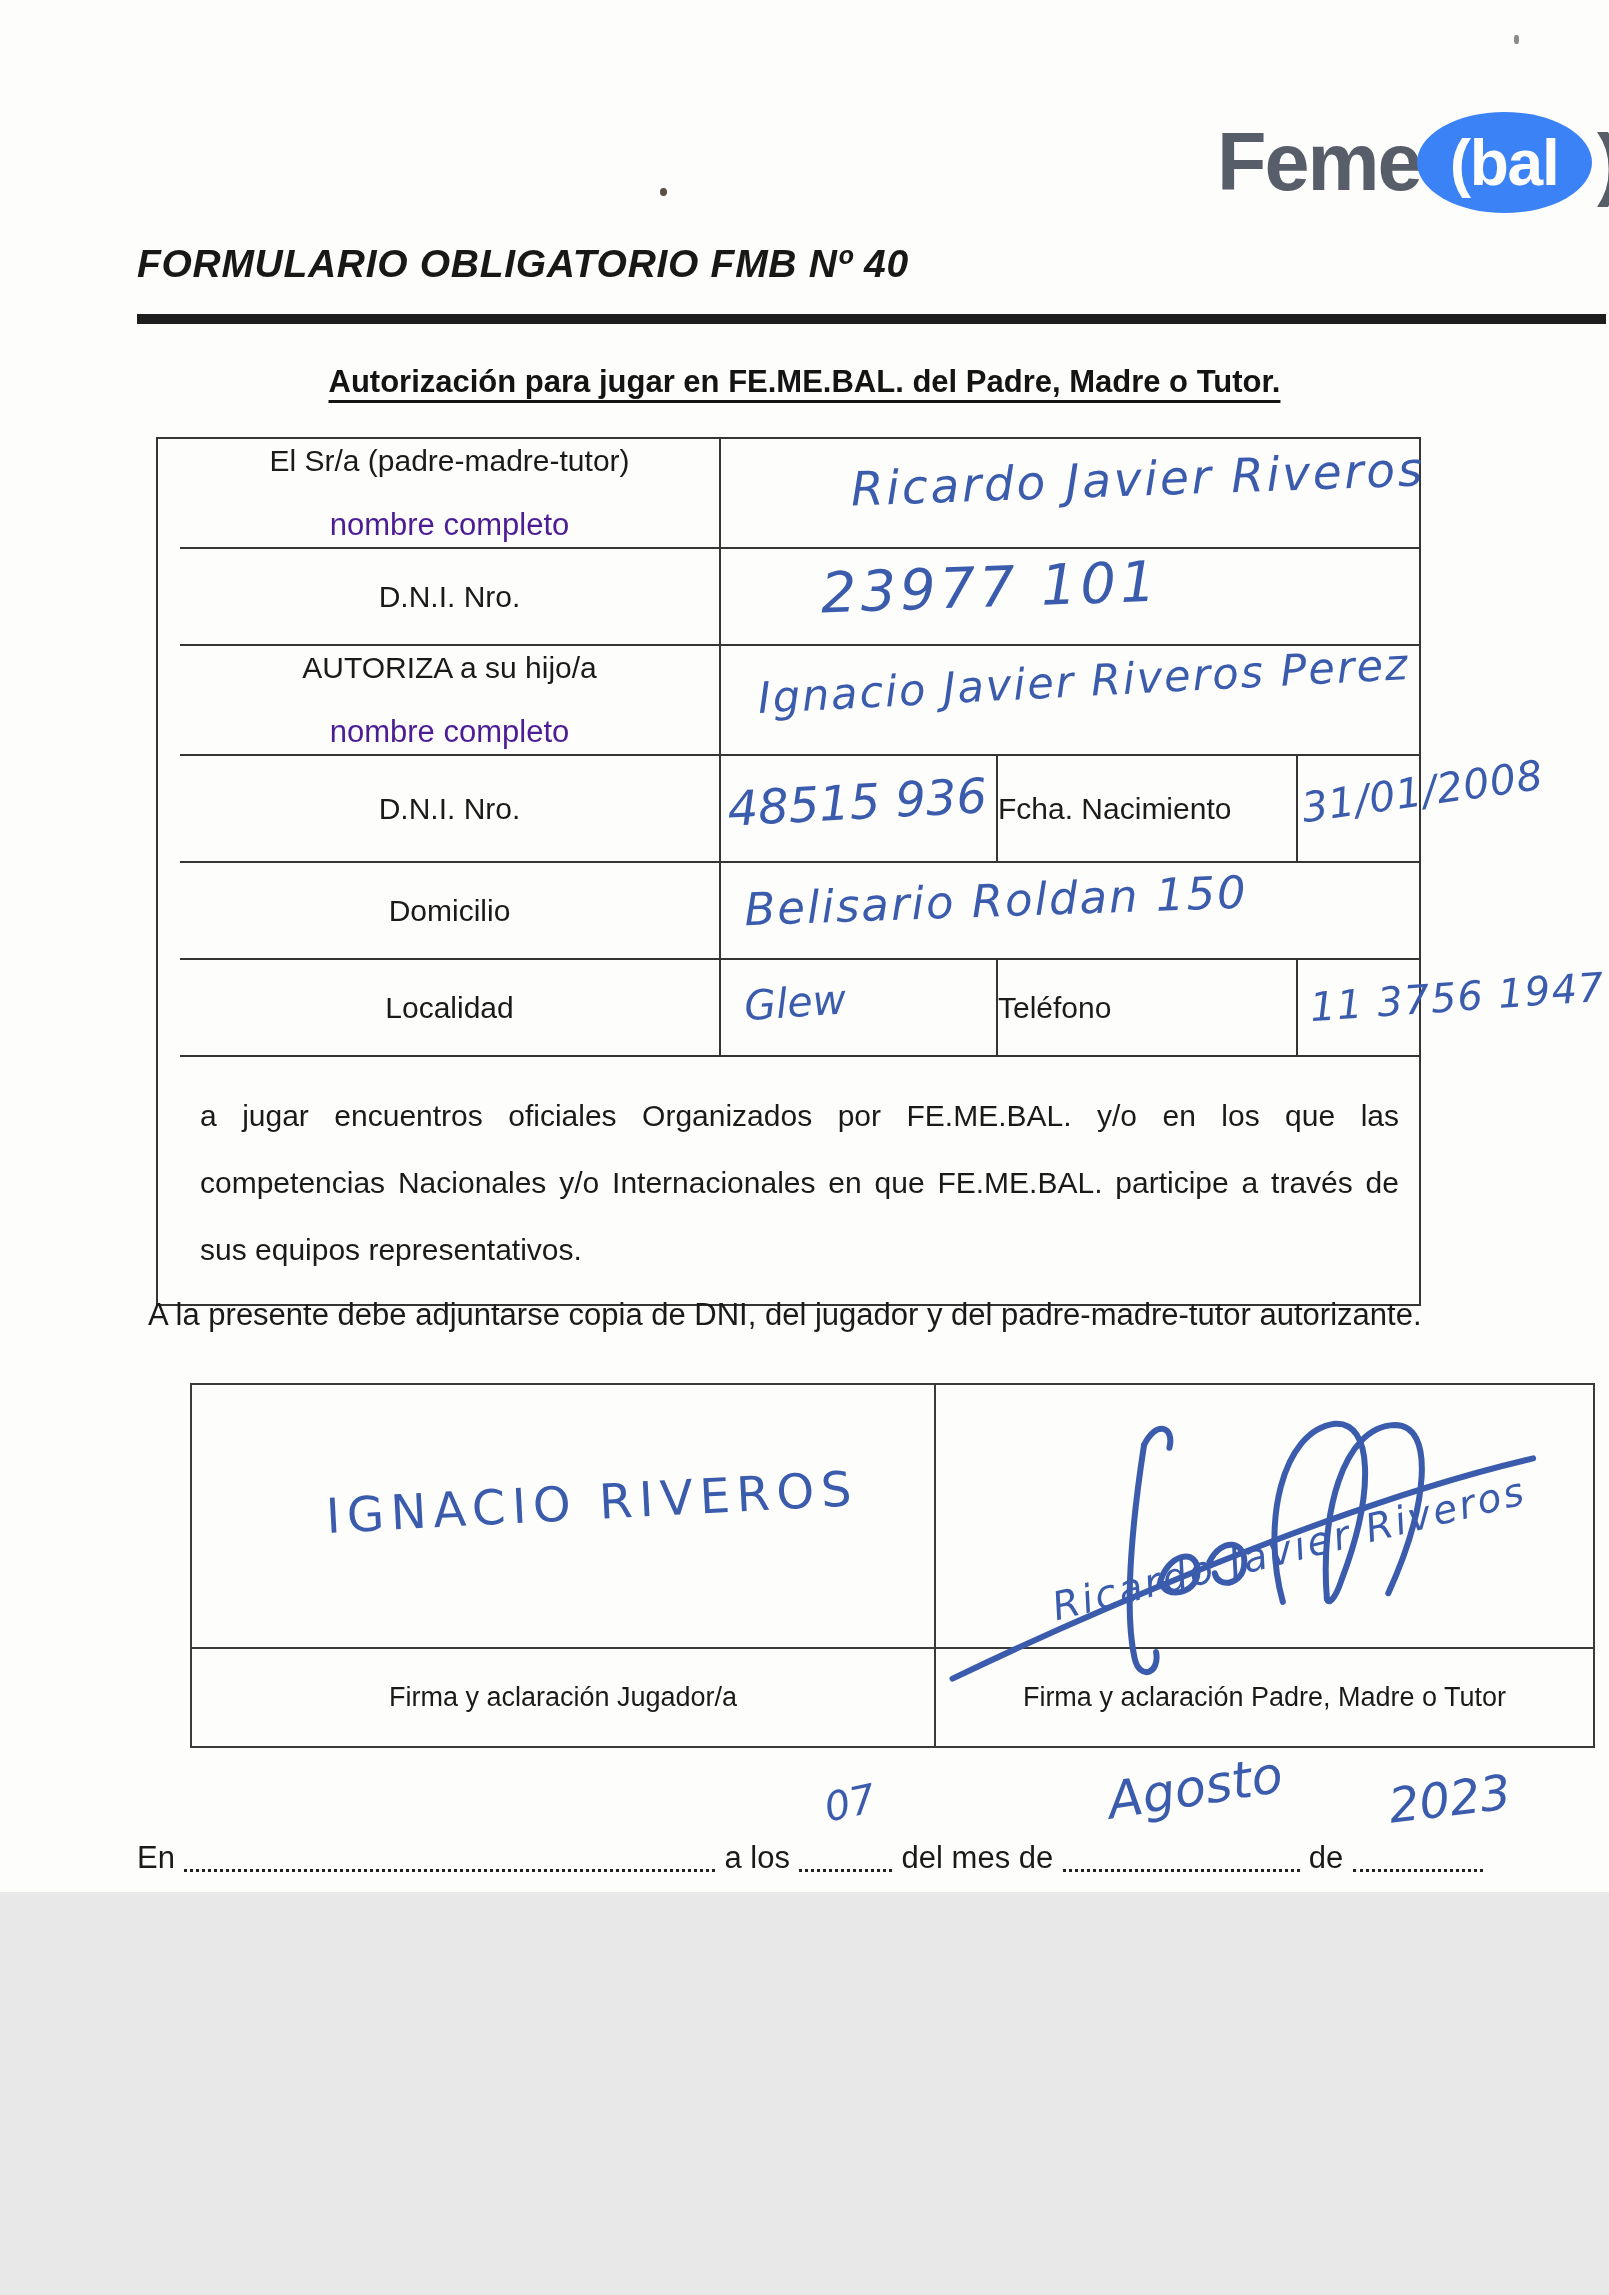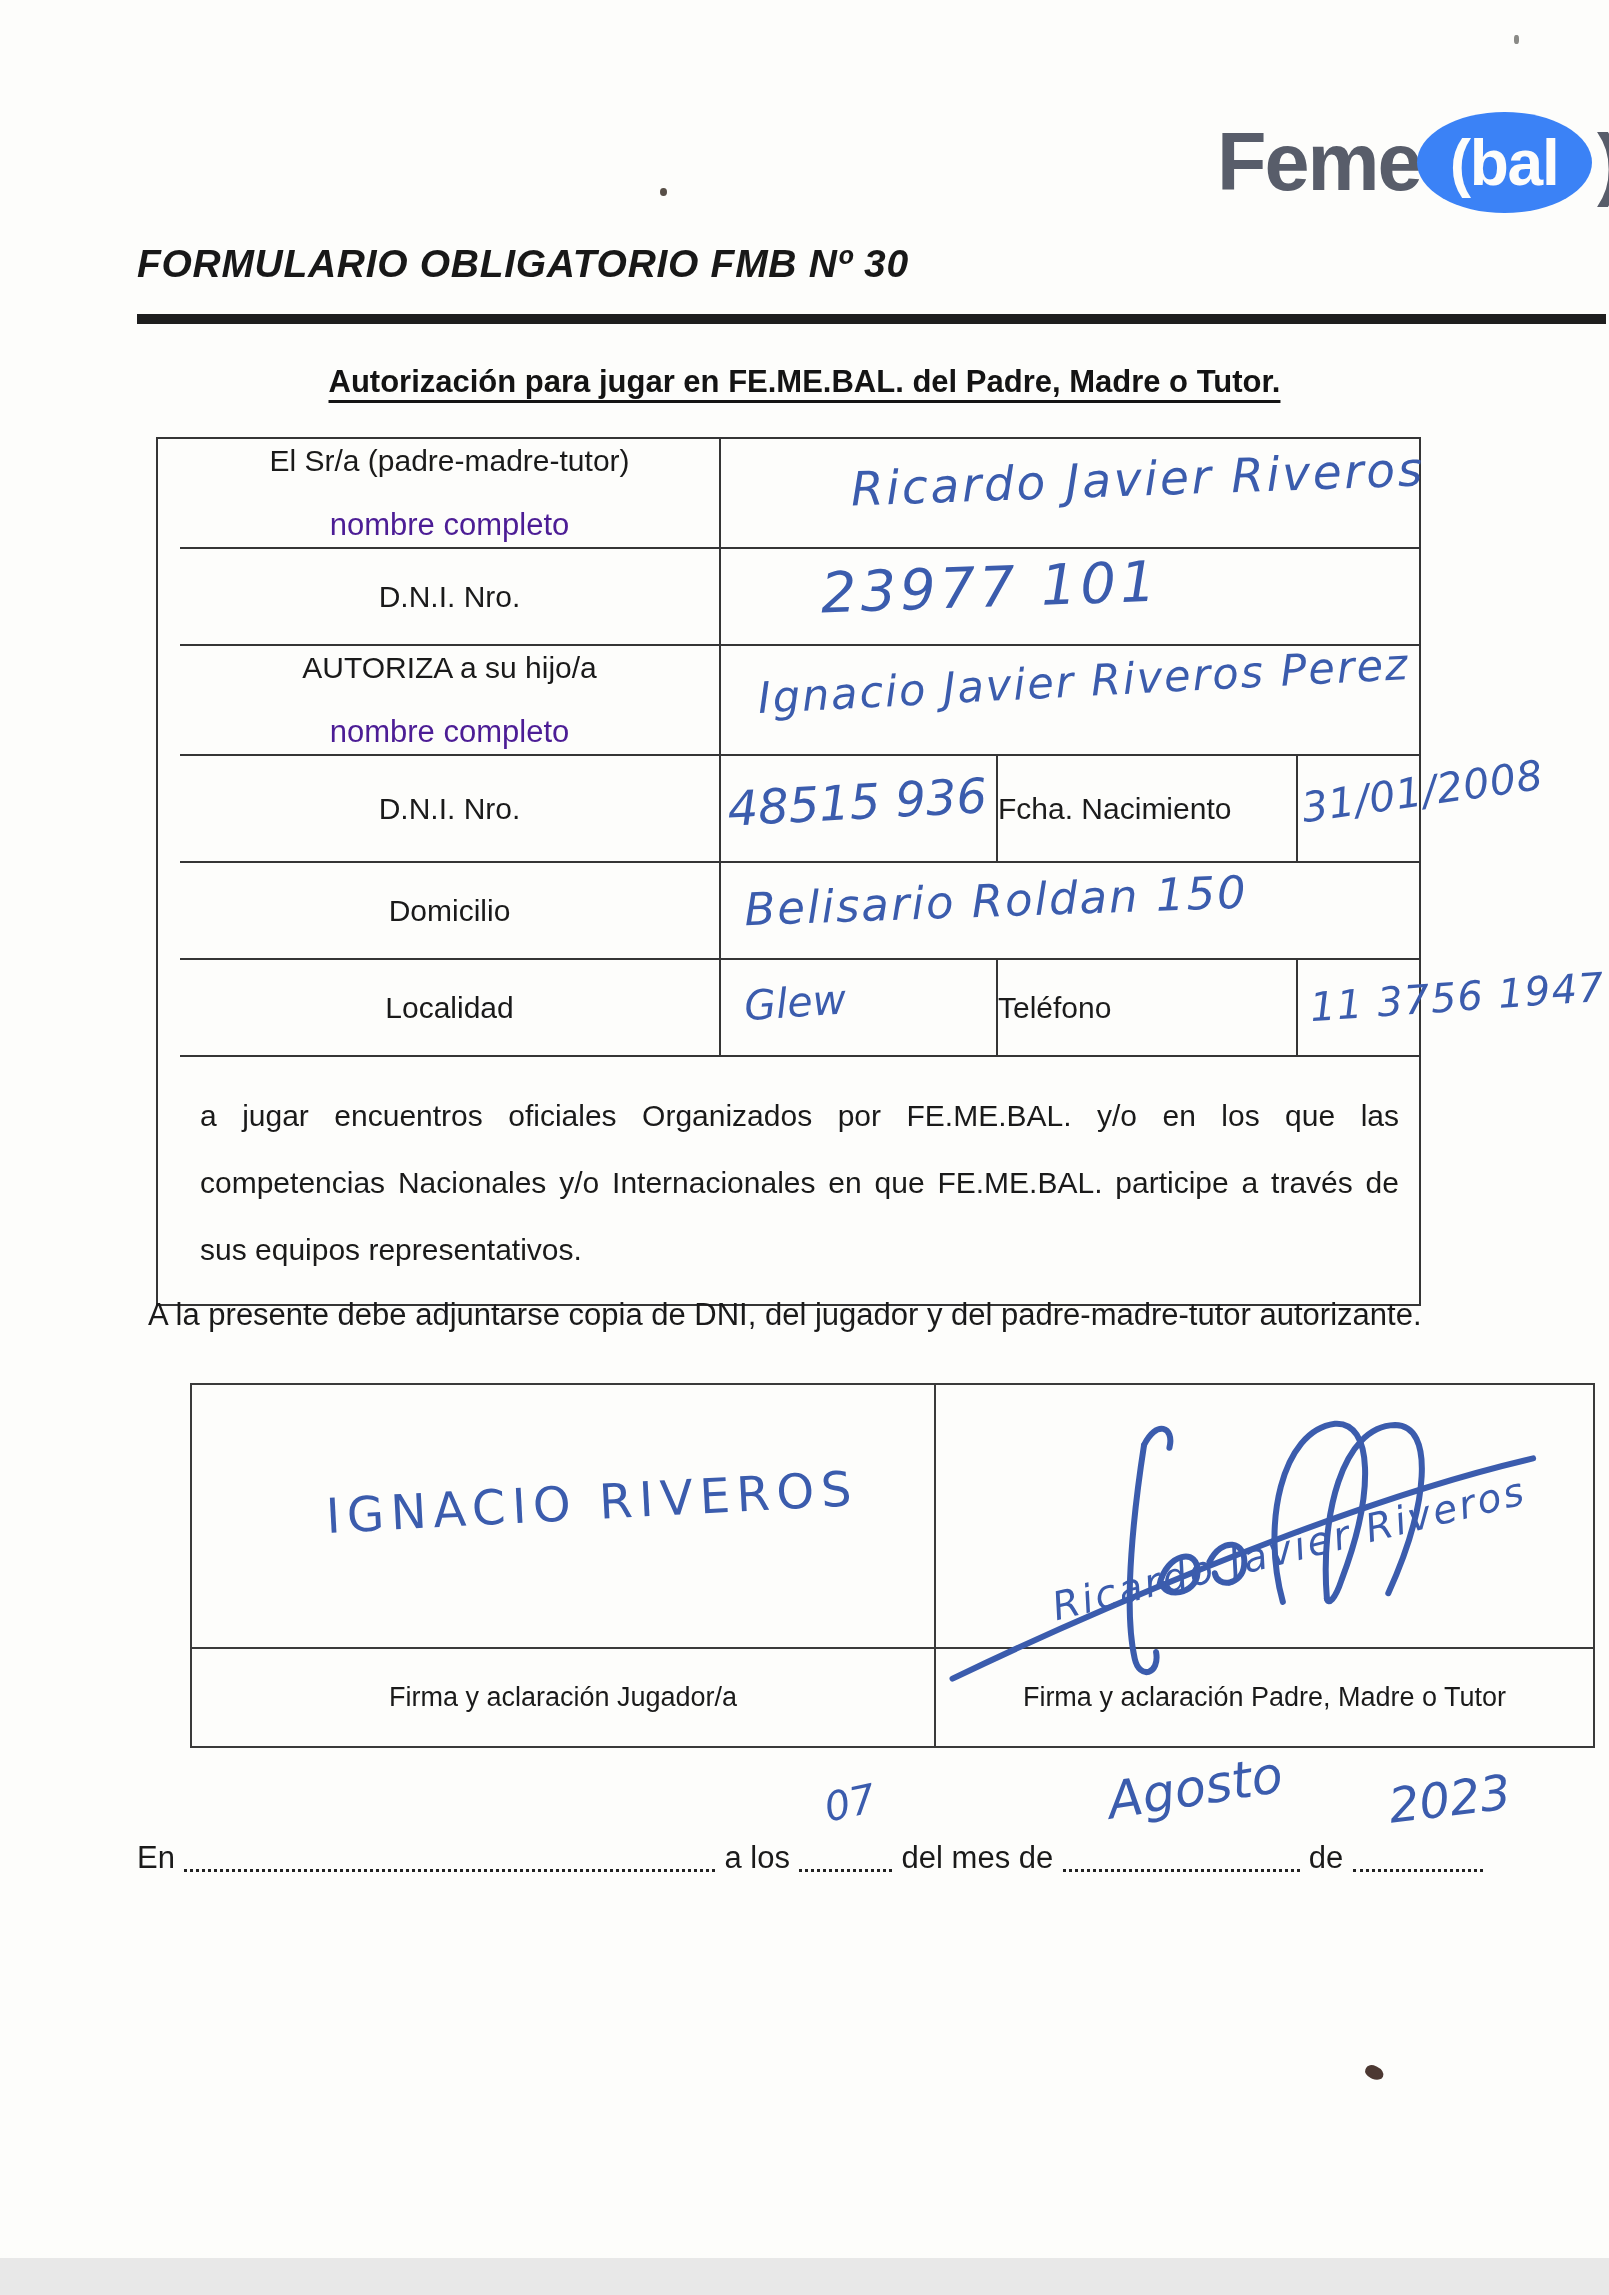--- a/index.html
+++ b/index.html
@@ -1,18 +1,18 @@
 <!DOCTYPE html>
 <html style="font-size:10.7px"><head>
 <meta charset="utf-8">
 <style>
   * { margin:0; padding:0; box-sizing:border-box; }
   html,body { background:#e8e8e8; }
   #page {
-    position:relative; width:1609px; height:2258px; margin:0 auto;
+    position:relative; width:1609px; height:1892px; margin:0 auto;
     background:#fdfdfb; overflow:hidden;
     font-family:"Liberation Sans", sans-serif; color:#1c1c1c;
   }
 
   
   .logo { position:absolute; left:1217px; top:112px; display:flex; align-items:center; }
   .logo-feme { font-size:81px; font-weight:600; color:#585d6a; letter-spacing:-2px; }
   .logo-ellipse {
     display:inline-flex; align-items:center; justify-content:center;
     width:175px; height:101px; margin-left:-4px; background:#3b82f6;
@@ -110,21 +110,21 @@
 <body>
 
 <div id="page">
 
   <div class="logo">
     <span class="logo-feme">Feme</span>
     <span class="logo-ellipse">(bal</span>
     <span class="logo-paren">)</span>
   </div>
 
-  <div class="form-title">FORMULARIO OBLIGATORIO FMB Nº 30</div>
+  <div class="form-title">FORMULARIO OBLIGATORIO FMB Nº 40</div>
   <div class="title-rule"></div>
 
   <div class="heading">Autorización para jugar en FE.ME.BAL. del Padre, Madre o Tutor.</div>
 
   <div class="main-table">
 
     <div class="t-row r1">
       <div class="cell label-cell">
         <span class="label-main">El Sr/a (padre-madre-tutor)</span>
         <span class="label-sub">nombre completo</span>

